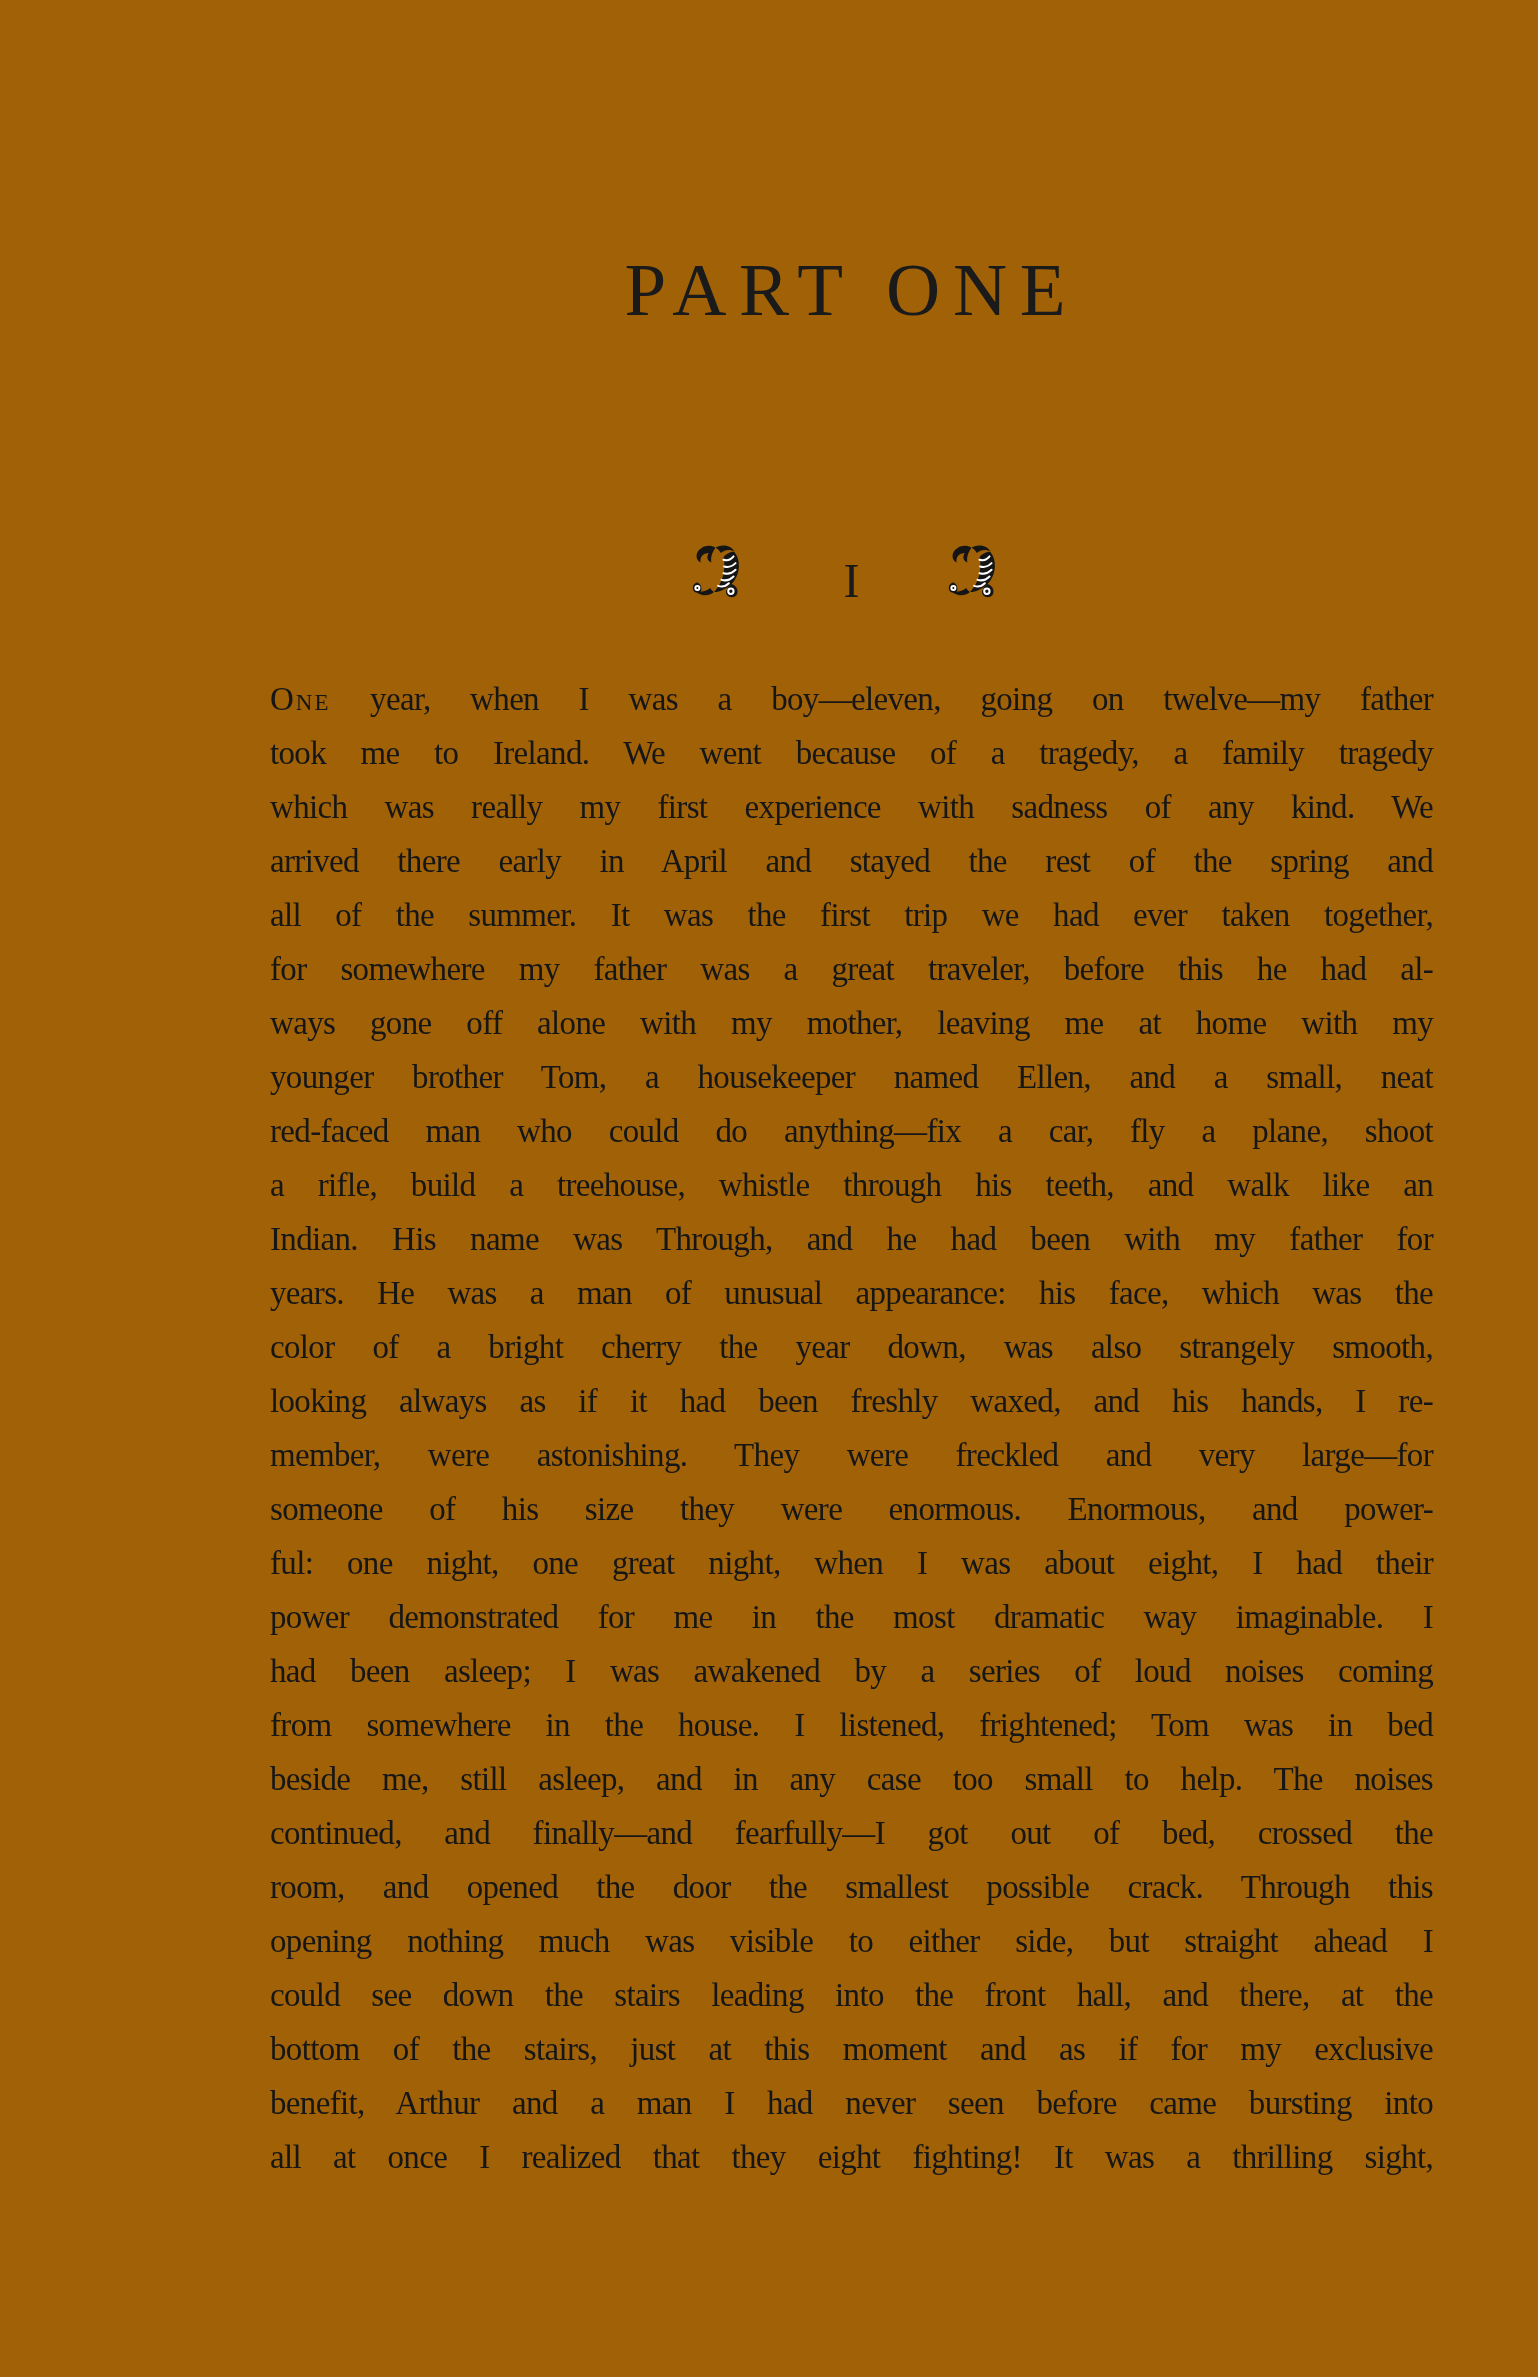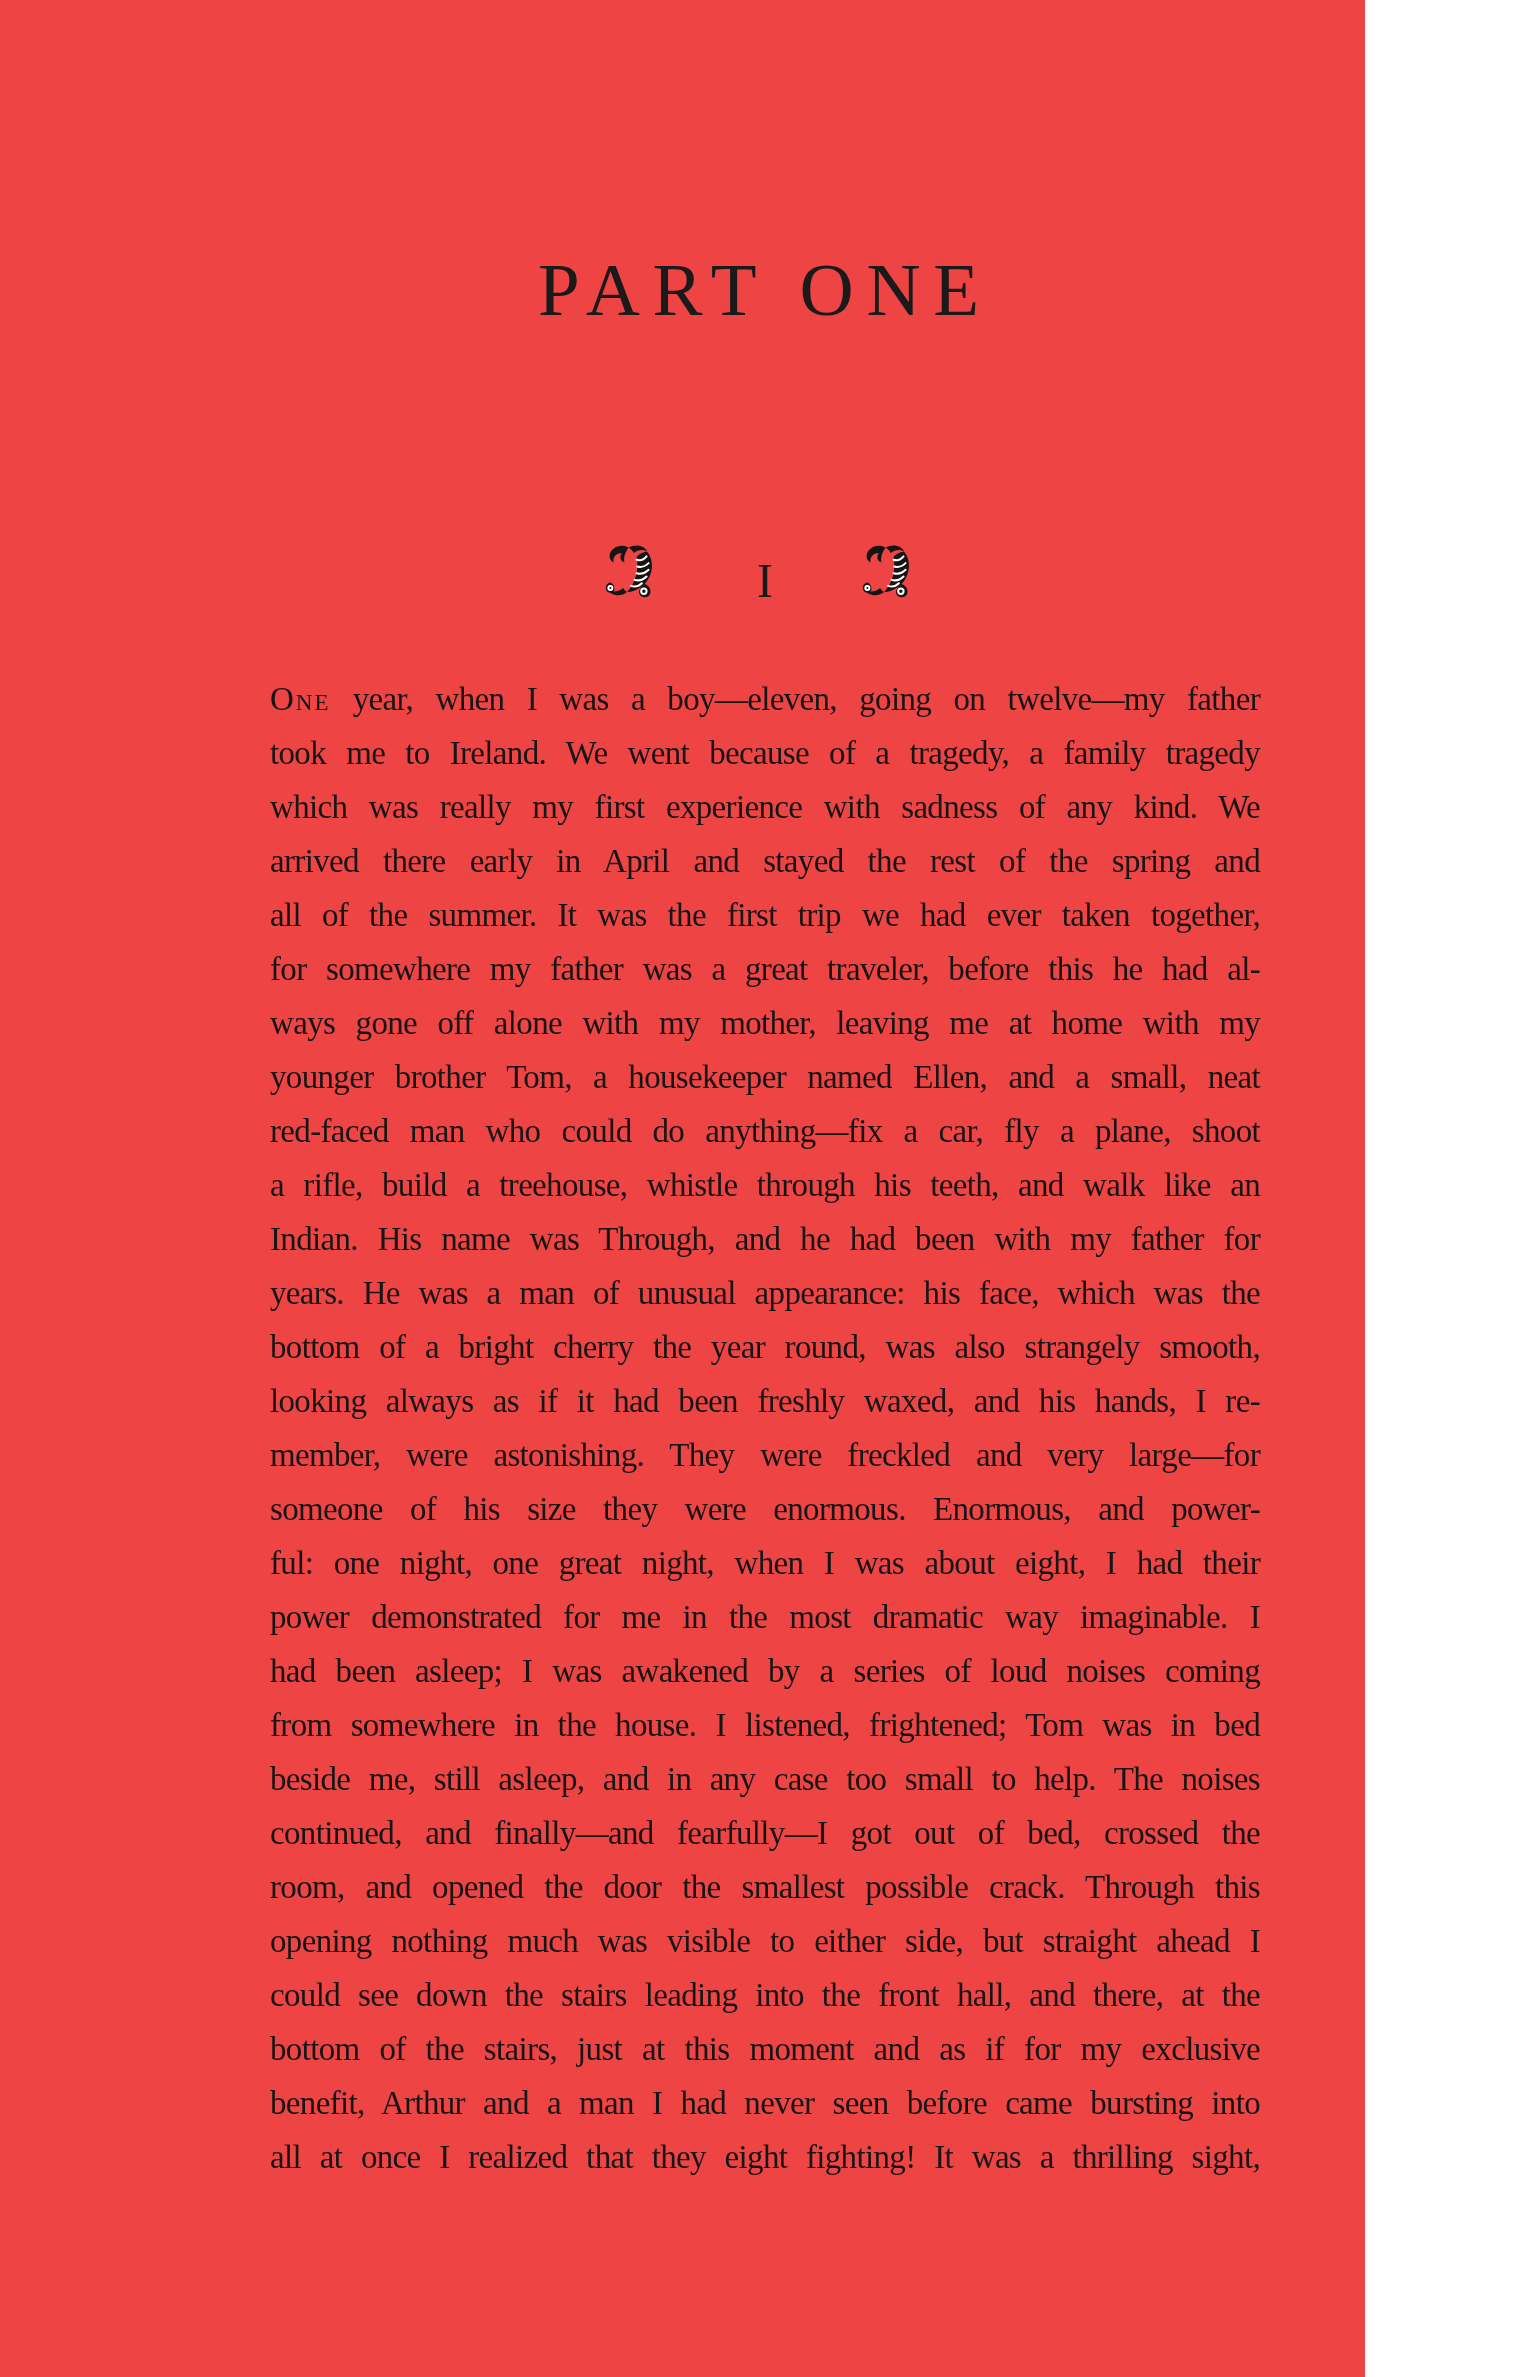--- a/index.html
+++ b/index.html
@@ -1,21 +1,21 @@
 <!DOCTYPE html>
 <html style="font-size:15px"><head>
 <meta charset="utf-8">
 <style>
   html, body { margin: 0; padding: 0; background: #ffffff; }
   .page {
     position: relative;
-    width: 1365px;
+    width: 1538px;
     height: 2377px;
     box-sizing: border-box;
-    background: #ef4444;
+    background: #a16207;
     color: #141414;
     font-family: "Liberation Serif", "DejaVu Serif", serif;
     padding-left: 270px;
     padding-right: 105px;
     overflow: hidden;
   }
   .part-title {
     margin-top: 252px;
     font-size: 75px;
     line-height: 75px;
@@ -122,21 +122,21 @@
         <div class="line">which was really my first experience with sadness of any kind. We</div>
         <div class="line">arrived there early in April and stayed the rest of the spring and</div>
         <div class="line">all of the summer. It was the first trip we had ever taken together,</div>
         <div class="line">for somewhere my father was a great traveler, before this he had al-</div>
         <div class="line">ways gone off alone with my mother, leaving me at home with my</div>
         <div class="line">younger brother Tom, a housekeeper named Ellen, and a small, neat</div>
         <div class="line">red-faced man who could do anything—fix a car, fly a plane, shoot</div>
         <div class="line">a rifle, build a treehouse, whistle through his teeth, and walk like an</div>
         <div class="line">Indian. His name was Through, and he had been with my father for</div>
         <div class="line">years. He was a man of unusual appearance: his face, which was the</div>
-        <div class="line">bottom of a bright cherry the year round, was also strangely smooth,</div>
+        <div class="line">color of a bright cherry the year down, was also strangely smooth,</div>
         <div class="line">looking always as if it had been freshly waxed, and his hands, I re-</div>
         <div class="line">member, were astonishing. They were freckled and very large—for</div>
         <div class="line">someone of his size they were enormous. Enormous, and power-</div>
         <div class="line">ful: one night, one great night, when I was about eight, I had their</div>
         <div class="line">power demonstrated for me in the most dramatic way imaginable. I</div>
         <div class="line">had been asleep; I was awakened by a series of loud noises coming</div>
         <div class="line">from somewhere in the house. I listened, frightened; Tom was in bed</div>
         <div class="line">beside me, still asleep, and in any case too small to help. The noises</div>
         <div class="line">continued, and finally—and fearfully—I got out of bed, crossed the</div>
         <div class="line">room, and opened the door the smallest possible crack. Through this</div>

